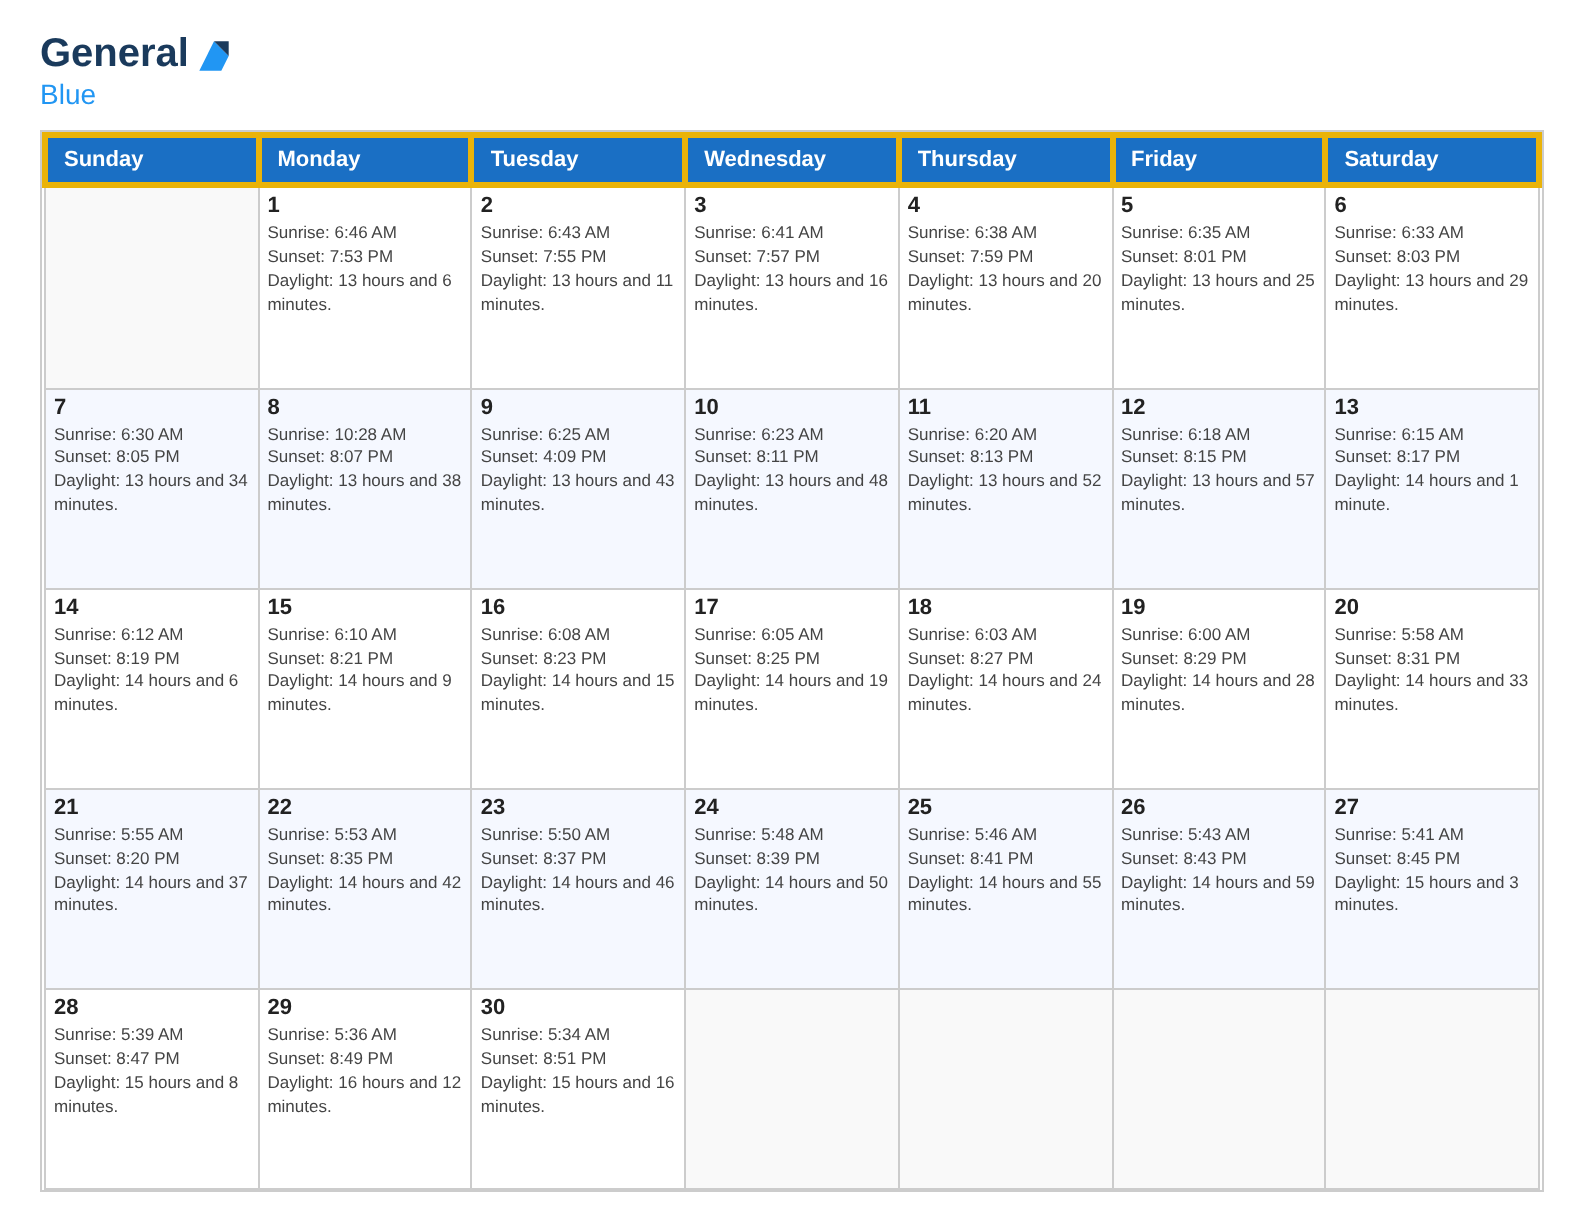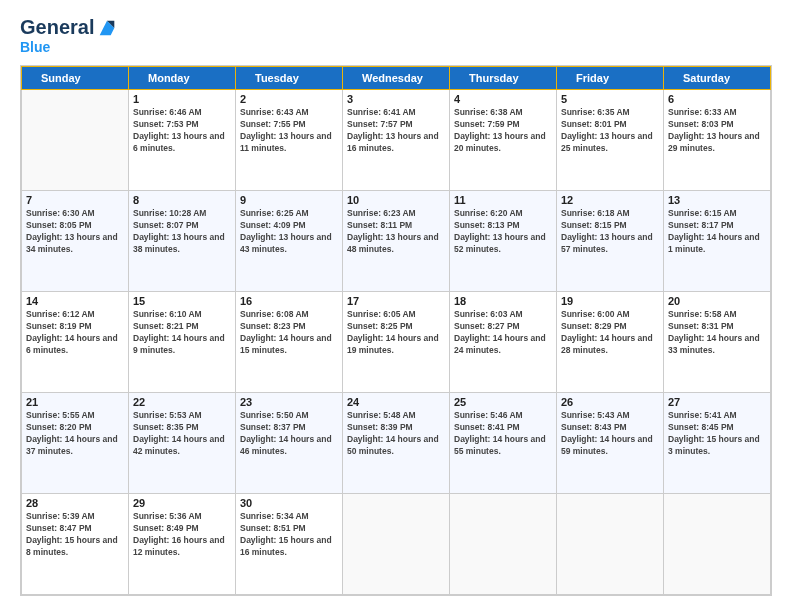--- a/index.html
+++ b/index.html
@@ -62,23 +62,23 @@
     .calendar table {
       width: 100%;
       border-collapse: collapse;
       height: 100%;
     }
     .calendar th {
       background-color: #1a6fc4;
       color: white;
       font-size: 11px;
       font-weight: bold;
-      padding: 5px 19px;
+      padding: 5px 8px;
       text-align: left;
-      border: 1px solid #eab308;
+      border: 3px solid #eab308;
     }
     .calendar td {
       vertical-align: top;
       border: 1px solid #ccc;
       padding: 3px 4px;
       font-size: 9px;
       color: #333;
       width: calc(100% / 7);
     }
     .calendar tr {
@@ -88,21 +88,20 @@
       font-size: 11px;
       font-weight: bold;
       color: #222;
       display: block;
       margin-bottom: 2px;
     }
     .day-info {
       color: #444;
       font-size: 8.5px;
       line-height: 1.4;
-      font-weight: bold;
     }
     .empty-cell {
       background: #f9f9f9;
     }
     .row-shade {
       background: #f5f8ff;
     }
   </style>
 </head>
 <body>
@@ -110,21 +109,21 @@
 <div class="page">
   <div class="header">
     <div class="logo">
       <div class="logo-text">
         <span>General</span>
         <svg class="logo-icon" viewBox="0 0 30 30">
           <polygon points="5,25 15,5 25,15 20,25" fill="#2196F3"></polygon>
           <polygon points="15,5 25,5 25,15" fill="#1a3a5c"></polygon>
         </svg>
       </div>
-      <div style="font-size:14px; font-weight:bold; color:#2196F3;">Blue</div>
+      <div style="font-size:14px; font-weight:normal; color:#2196F3;">Blue</div>
     </div>
     <div class="title-area">
       <div class="month-title"></div>
       <div class="location"></div>
     </div>
   </div>
 
   <div class="calendar">
     <table>
       <thead>

